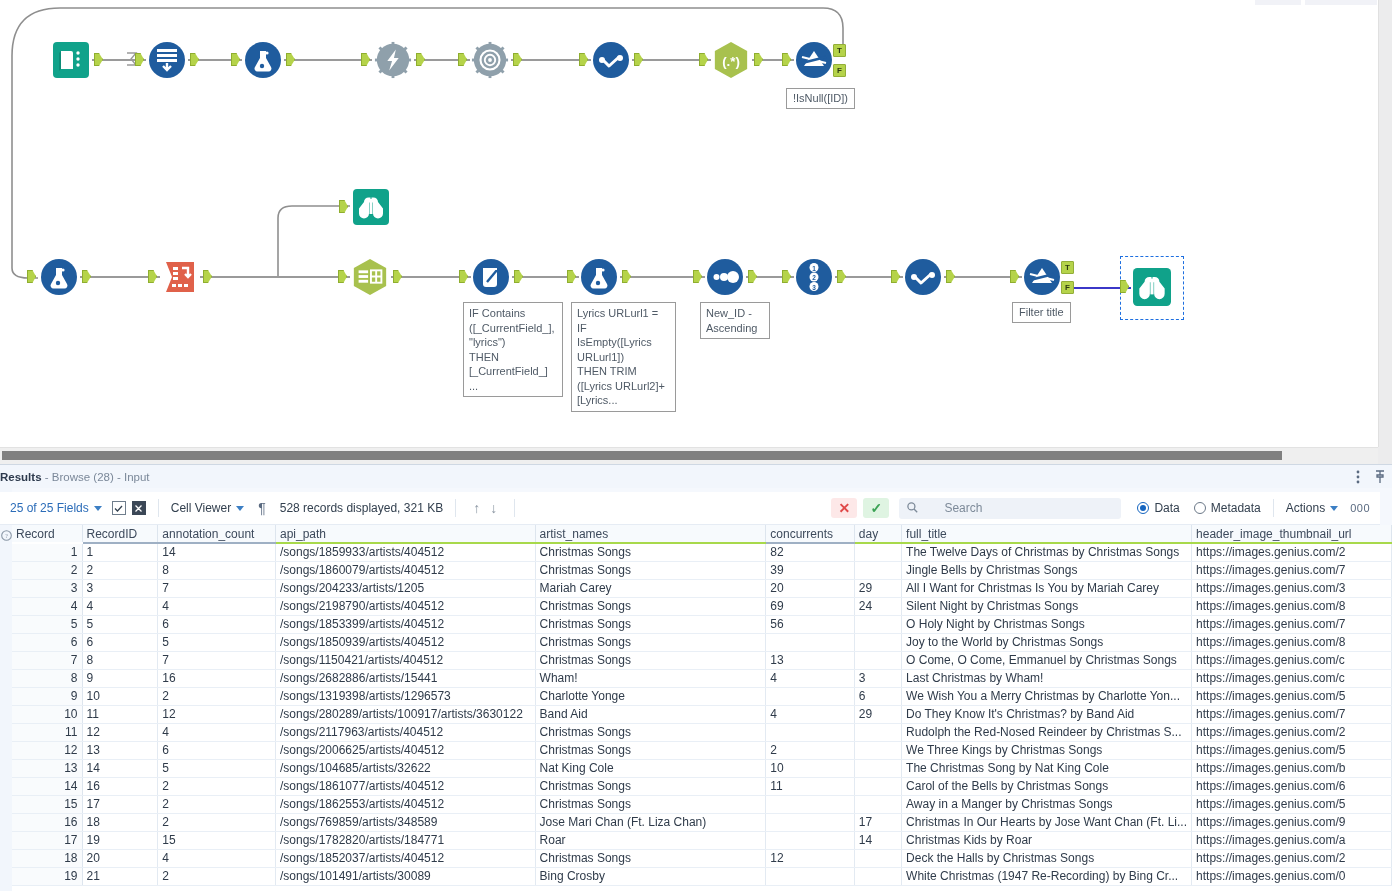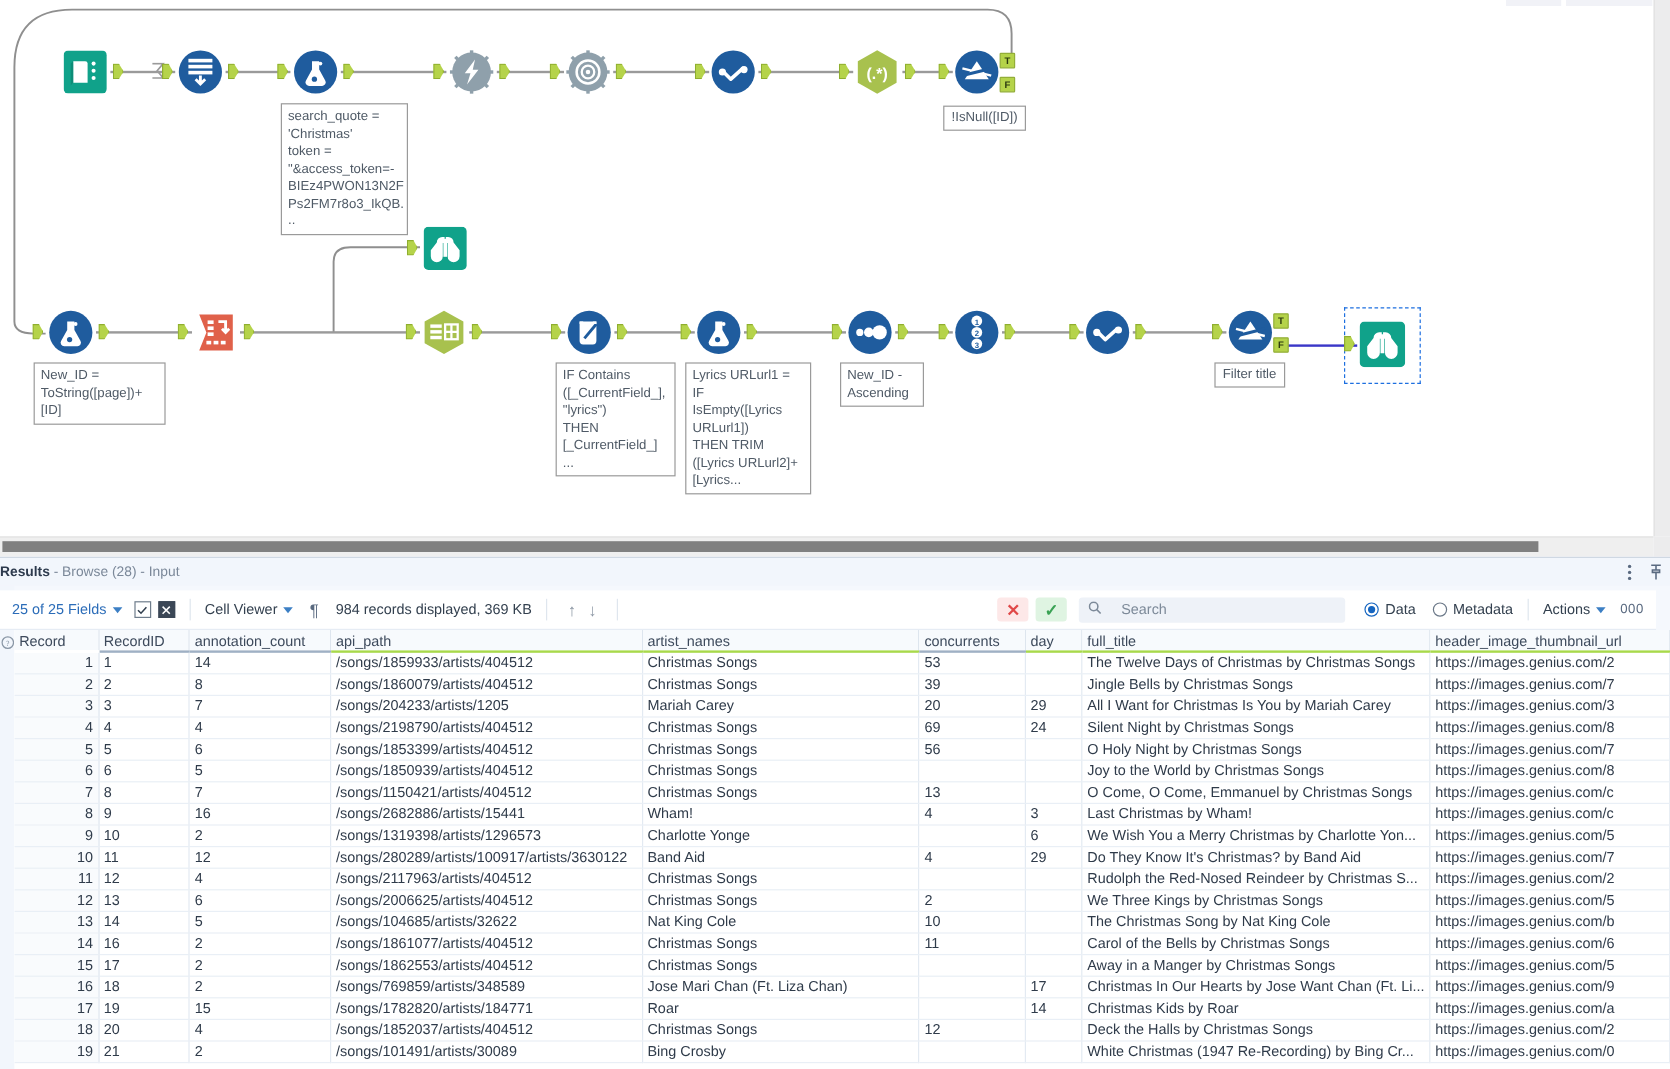--- a/index.html
+++ b/index.html
@@ -175,21 +175,21 @@
     width: 26px; height: 20px;
     display: flex; align-items: center; justify-content: center;
     border-radius: 3px; font-size: 14px; font-weight: bold; cursor: pointer;
   }
   .act-x { background: #fde8e8; color: #e04848; }
   .act-v { background: #dff4e2; color: #3aa254; }
 
   #search-box {
     width: 222px; height: 21px;
     background: #eef2f8; border: none; border-radius: 3px;
-    display: flex; align-items: center; padding: 0 8px; gap: 14px;
+    display: flex; align-items: center; padding: 0 8px; gap: 24px;
   }
   #search-box input {
     border: none; background: transparent; outline: none;
     font-size: 12px; color: #3d4a5c; width: 100%;
     font-family: "Liberation Sans", sans-serif;
   }
   #search-box input::placeholder { color: #7d8a99; }
 
   .radio-wrap { display: flex; align-items: center; gap: 5px; font-size: 12px; color: #33404f; cursor: pointer; }
   .radio {
@@ -555,31 +555,21 @@
         <svg width="38" height="38" viewBox="0 0 36 36">
           <rect x="0" y="0" width="36" height="36" rx="4" fill="#10a28a"></rect>
           <path d="M10 13 a4.5 4.5 0 0 1 4.5 -4.5 h2 v5 h-1.5 v11 a5 5 0 0 1 -10 0 v-5 z" fill="#fff" transform="translate(1,0)"></path>
           <path d="M26 13 a4.5 4.5 0 0 0 -4.5 -4.5 h-2 v5 h1.5 v11 a5 5 0 0 0 10 0 v-5 z" fill="#fff" transform="translate(-1,0)"></path>
           <rect x="16.5" y="10" width="3" height="15" fill="#fff"></rect>
         </svg>
       </div>
       <div class="anchor in"></div>
     </div>
 
-    <div class="anno" style="left:234px;top:86px;width:106px;">search_quote =
-'Christmas'
-token =
-"&amp;access_token=-
-BIEz4PWON13N2F
-Ps2FM7r8o3_IkQB.
-..</div>
     <div class="anno single" style="left:786px;top:88px;">!IsNull([ID])</div>
-    <div class="anno" style="left:28px;top:302px;width:110px;">New_ID =
-ToString([page])+
-[ID]</div>
     <div class="anno" style="left:463px;top:302px;width:100px;">IF Contains
 ([_CurrentField_],
 "lyrics")
 THEN
 [_CurrentField_]
 ...</div>
     <div class="anno" style="left:571px;top:302px;width:105px;">Lyrics URLurl1 = IF
 IsEmpty([Lyrics
 URLurl1])
 THEN TRIM
@@ -664,21 +654,21 @@
 
       <div class="tb-item">
         <span style="color:#33404f;">Cell Viewer</span>
         <span class="caret"></span>
       </div>
 
       <div class="tb-gap" style="width:14px;"></div>
       <span class="tb-static" style="font-size:14px;color:#5a6a80;">¶</span>
 
       <div class="tb-gap" style="width:14px;"></div>
-      <span class="tb-static">984 records displayed, 369 KB</span>
+      <span class="tb-static">528 records displayed, 321 KB</span>
 
       <div class="tb-sep"></div>
       <span class="arrow-btn">↑</span>
       <span class="arrow-btn">↓</span>
       <div class="tb-sep"></div>
 
       <div style="flex:1;"></div>
 
       <div class="act-btn act-x">✕</div>
       <div style="width:6px;"></div>
@@ -732,21 +722,21 @@
               <th class="t-str" style="width: 220px;">header_image_thumbnail_url</th>
             </tr>
           </thead>
         <tbody>
             <tr>
               <td class="rec" style="width: 83px;">1</td>
               <td style="width: 85px;">1</td>
               <td style="width: 127px;">14</td>
               <td style="width: 264px;">/songs/1859933/artists/404512</td>
               <td style="width: 262px;">Christmas Songs</td>
-              <td style="width: 98px;">53</td>
+              <td style="width: 98px;">82</td>
               <td style="width: 58px;"></td>
               <td style="width: 268px;">The Twelve Days of Christmas by Christmas Songs</td>
               <td style="width: 220px;">https://images.genius.com/2</td>
             </tr>
             <tr>
               <td class="rec" style="width: 83px;">2</td>
               <td style="width: 85px;">2</td>
               <td style="width: 127px;">8</td>
               <td style="width: 264px;">/songs/1860079/artists/404512</td>
               <td style="width: 262px;">Christmas Songs</td>

